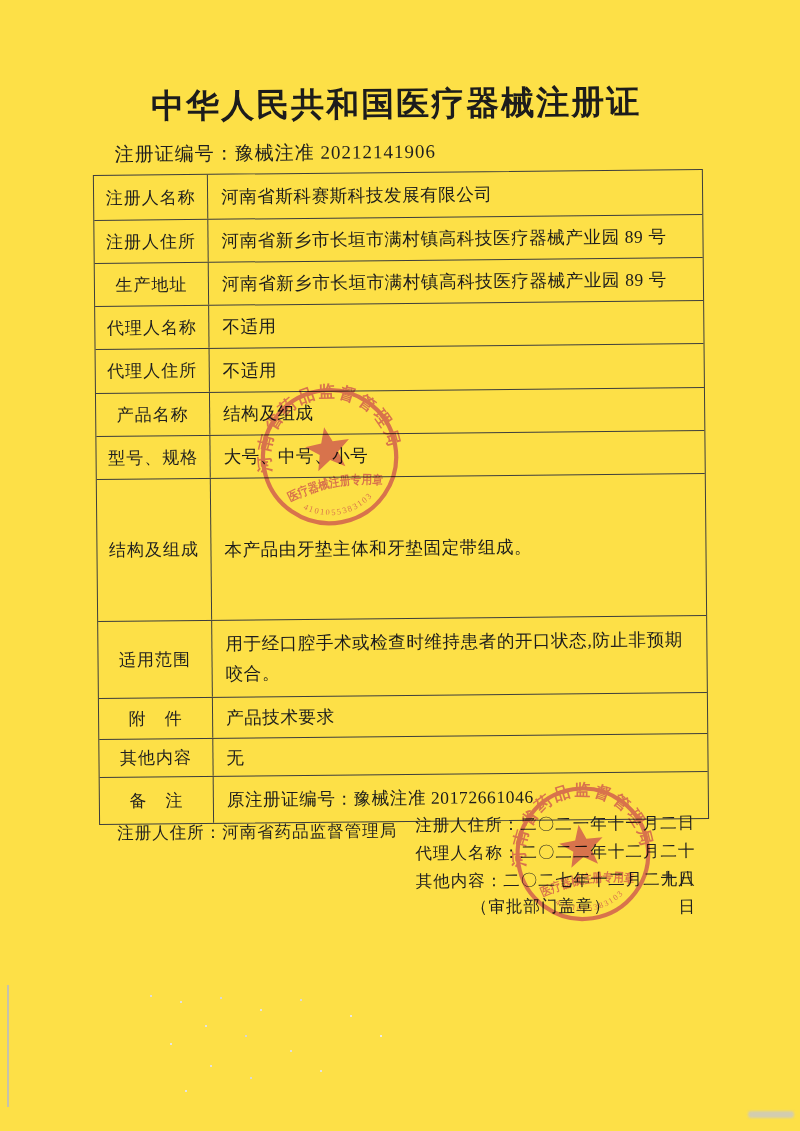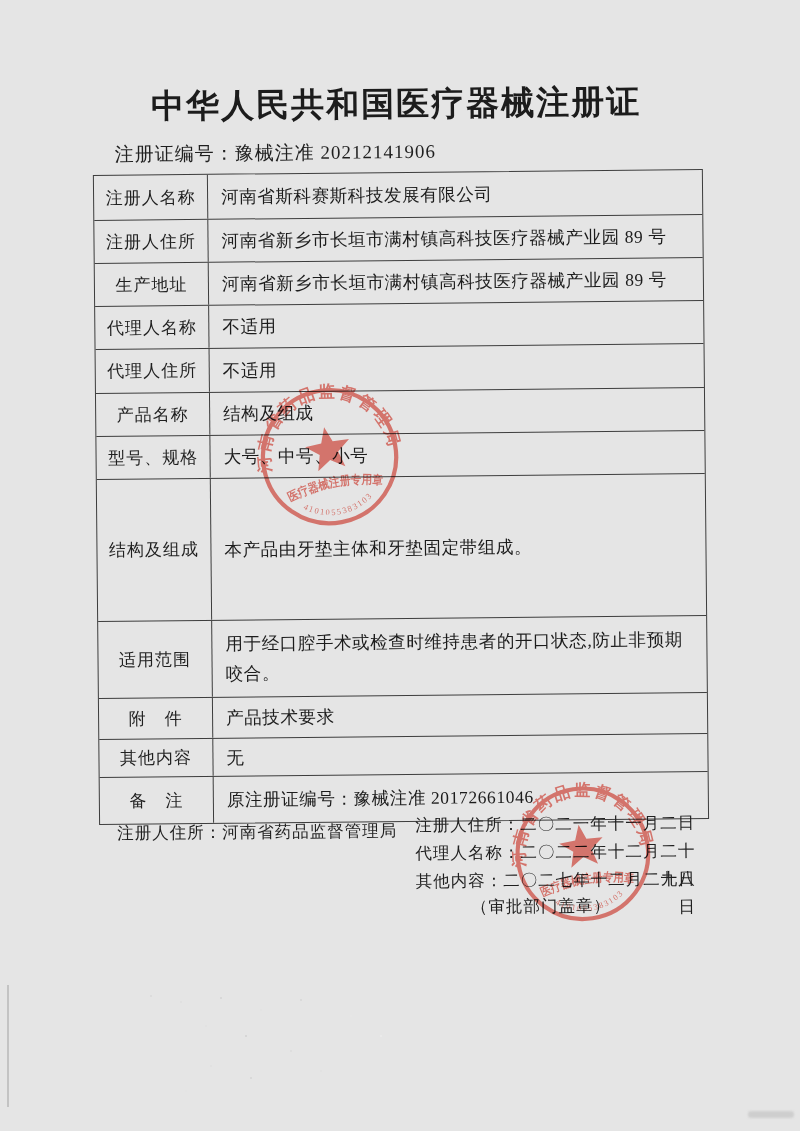--- a/index.html
+++ b/index.html
@@ -2,21 +2,21 @@
 <html><head>
 <meta charset="utf-8">
 <style>
   html,body{margin:0;padding:0;}
   body{
     width:800px;height:1131px;position:relative;overflow:hidden;
     background:#ffffff;
     font-family:"Liberation Serif","DejaVu Serif",serif;
     color:#242424;
   }
-  .page{position:absolute;inset:0;background:#e5e5e5;}
+  .page{position:absolute;inset:0;background:#fde047;}
   .content{
     position:absolute;inset:0;
     transform:rotate(-0.55deg);
     transform-origin:400px 500px;
   }
   .title{
     position:absolute;top:82px;left:0;width:100%;
     text-align:center;font-size:33px;font-weight:bold;
     letter-spacing:2px;color:#1c1c1c;
   }

